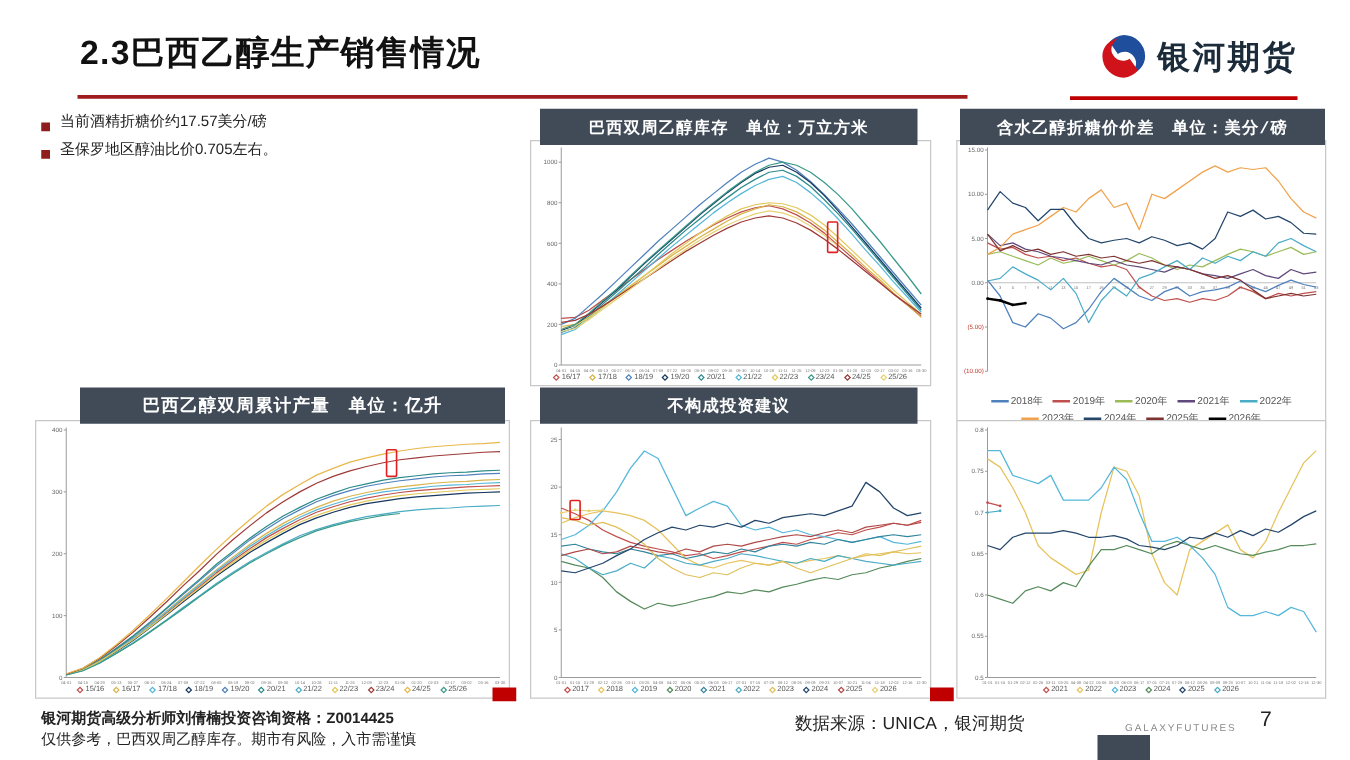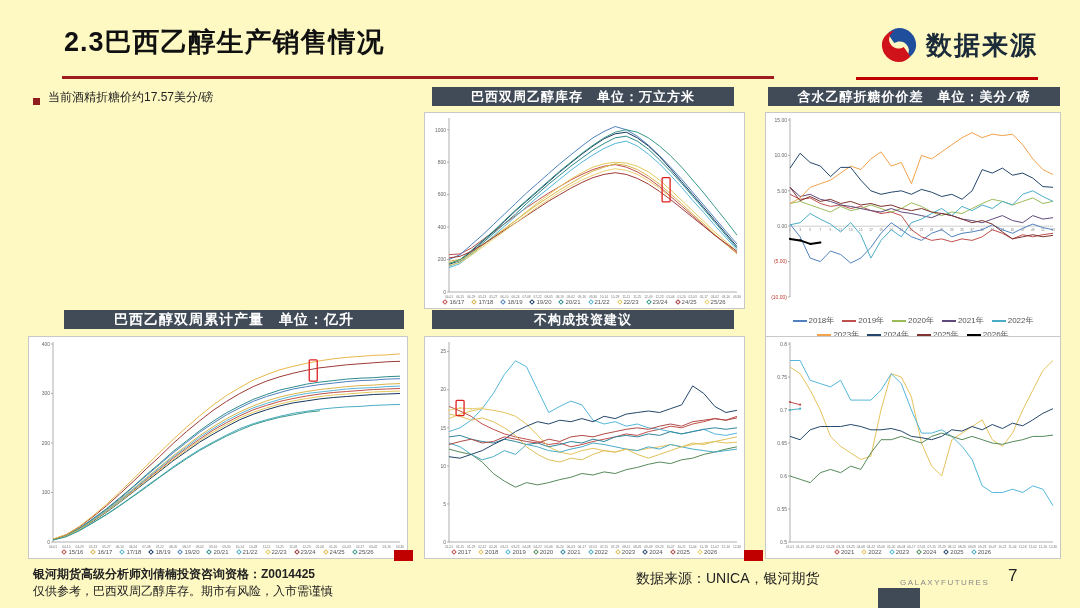--- a/index.html
+++ b/index.html
@@ -1,31 +1,31 @@
 <!DOCTYPE html>
 <html><head>
 <meta charset="utf-8">
 <style>
   * { margin:0; padding:0; box-sizing:border-box; }
   html,body { background:#e9e9e9; font-family:"Liberation Sans","DejaVu Sans",sans-serif; }
-  .slide { position:relative; width:1080px; height:608px; background:#fef9c3; overflow:hidden; }
+  .slide { position:relative; width:1080px; height:608px; background:#ffffff; overflow:hidden; }
 
   .page-title { position:absolute; left:64px; top:24px; font-size:27px; font-weight:bold; color:#111; letter-spacing:1px; }
   .title-rule { position:absolute; left:62px; top:76px; width:712px; height:3px; background:#9e1b1e; }
 
   .logo { position:absolute; right:42px; top:26px; display:flex; align-items:center; gap:8px; }
   .logo-text { font-size:26px; font-weight:bold; color:#1c2b3a; letter-spacing:2px; }
   .logo-rule { position:absolute; left:856px; top:77px; width:182px; height:3px; background:#c00000; }
 
   .bullets { position:absolute; left:33px; top:90px; width:380px; }
   .bullet-row { display:flex; align-items:flex-end; gap:8px; margin-bottom:7px; }
   .bullet-sq { width:7px; height:7px; background:#8f1d1d; margin-top:4px; flex:none; }
   .bullet-text { font-size:12px; color:#222; line-height:1.25; }
 
-  .panel-title { position:absolute; height:19px; background:#414b58; color:#fff; font-weight:bold;
+  .panel-title { position:absolute; height:29px; background:#414b58; color:#fff; font-weight:bold;
                  display:flex; align-items:center; justify-content:center; font-size:13px; letter-spacing:1px; z-index:3; }
   .panel { position:absolute; background:#fff; border:1px solid #c8c8c8; display:flex; flex-direction:column; z-index:2; }
   .plot { flex:1 1 auto; min-height:0; }
   .legend { flex:none; display:flex; flex-wrap:wrap; justify-content:center; align-items:center;
             gap:3px 8px; padding:1px 4px 3px 4px; }
   .legend.small { font-size:6px; }
   .legend.big { font-size:8px; }
   .legend-item { display:inline-flex; align-items:center; gap:2px; color:#555; white-space:nowrap; }
   .lm-diamond { width:4px; height:4px; border:1px solid; transform:rotate(45deg); background:#fff; display:inline-block; }
   .lm-line { width:14px; height:2px; display:inline-block; }
@@ -49,28 +49,32 @@
   <div class="page-title">2.3巴西乙醇生产销售情况</div>
   <div class="title-rule"></div>
 
   <div class="logo">
     <span style="display:inline-block;width:38px;height:38px;">
       <svg viewBox="0 0 40 40" width="38" height="38">
         <path fill="#1f4e9c" d="M20 2a18 18 0 0 1 18 18c0 8-6 14-13 15 5-4 7-9 4-14-3-5-9-6-14-3L8 8a18 18 0 0 1 12-6z"></path>
         <path fill="#d0121b" d="M20 38A18 18 0 0 1 2 20c0-8 6-14 13-15-5 4-7 9-4 14 3 5 9 6 14 3l7 10a18 18 0 0 1-12 6z"></path>
       </svg>
     </span>
-    <span class="logo-text">数据来源</span>
+    <span class="logo-text">银河期货</span>
   </div>
   <div class="logo-rule"></div>
 
   <div class="bullets">
     <div class="bullet-row">
       <span class="bullet-sq"></span>
       <span class="bullet-text">当前酒精折糖价约17.57美分/磅</span>
+    </div>
+    <div class="bullet-row">
+      <span class="bullet-sq"></span>
+      <span class="bullet-text">圣保罗地区醇油比价0.705左右。</span>
     </div>
   </div>
 
   <div class="panel-title" style="left:432px;top:87px;width:302px;">巴西双周乙醇库存　单位：万立方米</div>
   <div class="panel-title" style="left:768px;top:87px;width:292px;font-family:Liberation Mono, monospace;">含水乙醇折糖价价差　单位：美分/磅</div>
   <div class="panel-title" style="left:64px;top:310px;width:340px;font-size:14px;">巴西乙醇双周累计产量　单位：亿升</div>
   <div class="panel-title" style="left:432px;top:310px;width:302px;">不构成投资建议</div>
 
   <div class="panel" style="left:424px;top:112px;width:321px;height:197px;">
     <div class="plot"><svg viewBox="0 0 319 191" width="319" height="191">

